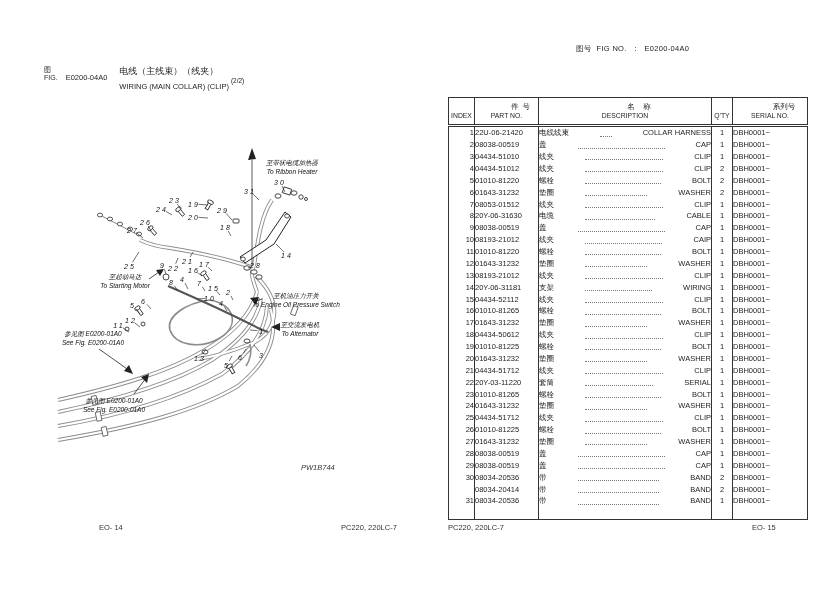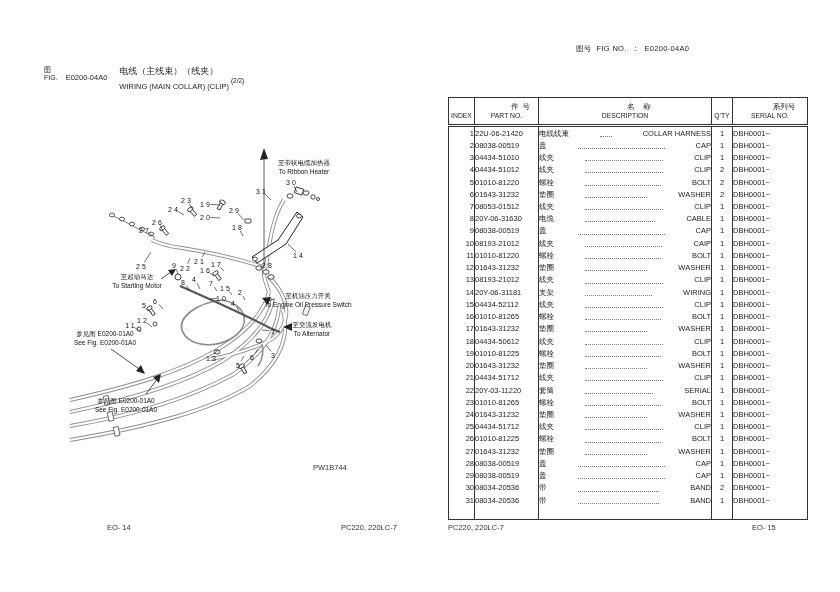--- a/index.html
+++ b/index.html
@@ -9,49 +9,49 @@
   .hdr-left{position:absolute;left:44px;top:66px;display:flex;align-items:flex-start;gap:8px;}
   .fig-block{font-size:7px;line-height:8px;}
   .fig-no{font-size:7.5px;margin-top:7px;}
   .title-block{margin-left:4px;}
   .title-zh{font-size:9px;line-height:10px;}
   .title-en{font-size:7.5px;line-height:9px;}
   .sheet{font-size:6.5px;vertical-align:6px;margin-left:2px;}
   .hdr-right{position:absolute;left:576px;top:44px;font-size:7.5px;letter-spacing:.3px;text-align:center;}
   .hdr-right span{margin-right:5px;}
   
-  .diagram{position:absolute;left:12px;top:0;width:784px;height:592px;}
+  .diagram{position:absolute;left:0;top:0;width:784px;height:592px;font-style:italic;}
   .diagram svg{position:absolute;left:0;top:0;}
   .callout{position:absolute;transform:translate(-50%,-50%);font-size:7px;letter-spacing:2px;
            color:#111;white-space:nowrap;}
   .dlabel{position:absolute;transform:translate(-50%,-50%);text-align:center;font-size:6.5px;
           line-height:8.5px;color:#111;white-space:nowrap;}
   .dwg-code{position:absolute;left:301px;top:463px;font-size:7.5px;color:#333;}
   
   .parts-table{position:absolute;left:448px;top:97px;width:359px;height:423px;
                border-collapse:collapse;table-layout:fixed;font-size:7.5px;color:#1c1c1c;}
   .parts-table th,.parts-table td{border-left:1px solid #333;border-right:1px solid #333;
                padding:0;vertical-align:middle;overflow:hidden;white-space:nowrap;}
   .parts-table{border:1.2px solid #333;}
   .parts-table thead th{border-bottom:3px double #333;border-top:1px solid #333;
                font-weight:normal;text-align:center;height:26px;line-height:9px;}
   .parts-table thead .zh-h{font-size:7.5px;white-space:pre;display:block;margin-left:28px;}
   .parts-table thead .en-h{font-size:6.8px;display:block;}
   .parts-table tbody td{height:11.3px;line-height:11.3px;}
   .c-idx{text-align:right;padding-right:6px;}
   .c-part{padding-left:4px;}
   .c-desc{padding:0 3px;}
-  .c-desc .cellflex{display:flex;align-items:center;width:100%;gap:29px;}
+  .c-desc .cellflex{display:flex;align-items:flex-end;width:100%;gap:29px;}
   .c-desc .lead{flex:1;border-bottom:1px dotted #777;margin:0 2px 2px 2px;height:8px;}
   .c-qty{text-align:center;}
   .c-ser{padding-left:3px;margin-top:40px;}
   .filler td{height:auto;}
   
   .footer{position:absolute;left:0;top:523px;width:840px;font-size:7.5px;color:#333;}
-  .f-pl{position:absolute;left:63px;padding-left:44px;}
+  .f-pl{position:absolute;left:55px;padding-left:44px;}
   .f-ml{position:absolute;left:341px;}
   .f-mr{position:absolute;left:448px;}
   .f-pr{position:absolute;left:752px;}
 </style>
 </head>
 <body>
 
 <div class="page">
 
   <div class="hdr-left">
@@ -694,20 +694,33 @@
             <span class="cellflex">
               <span>带</span>
               <span class="lead"></span>
               <span>BAND</span>
             </span>
           </td>
           <td class="c-qty">2</td>
           <td class="c-ser">DBH0001~</td>
         </tr>
         <tr>
+          <td class="c-idx"></td>
+          <td class="c-part">08034-20414</td>
+          <td class="c-desc">
+            <span class="cellflex">
+              <span>带</span>
+              <span class="lead"></span>
+              <span>BAND</span>
+            </span>
+          </td>
+          <td class="c-qty">2</td>
+          <td class="c-ser">DBH0001~</td>
+        </tr>
+        <tr>
           <td class="c-idx">31</td>
           <td class="c-part">08034-20536</td>
           <td class="c-desc">
             <span class="cellflex">
               <span>带</span>
               <span class="lead"></span>
               <span>BAND</span>
             </span>
           </td>
           <td class="c-qty">1</td>

